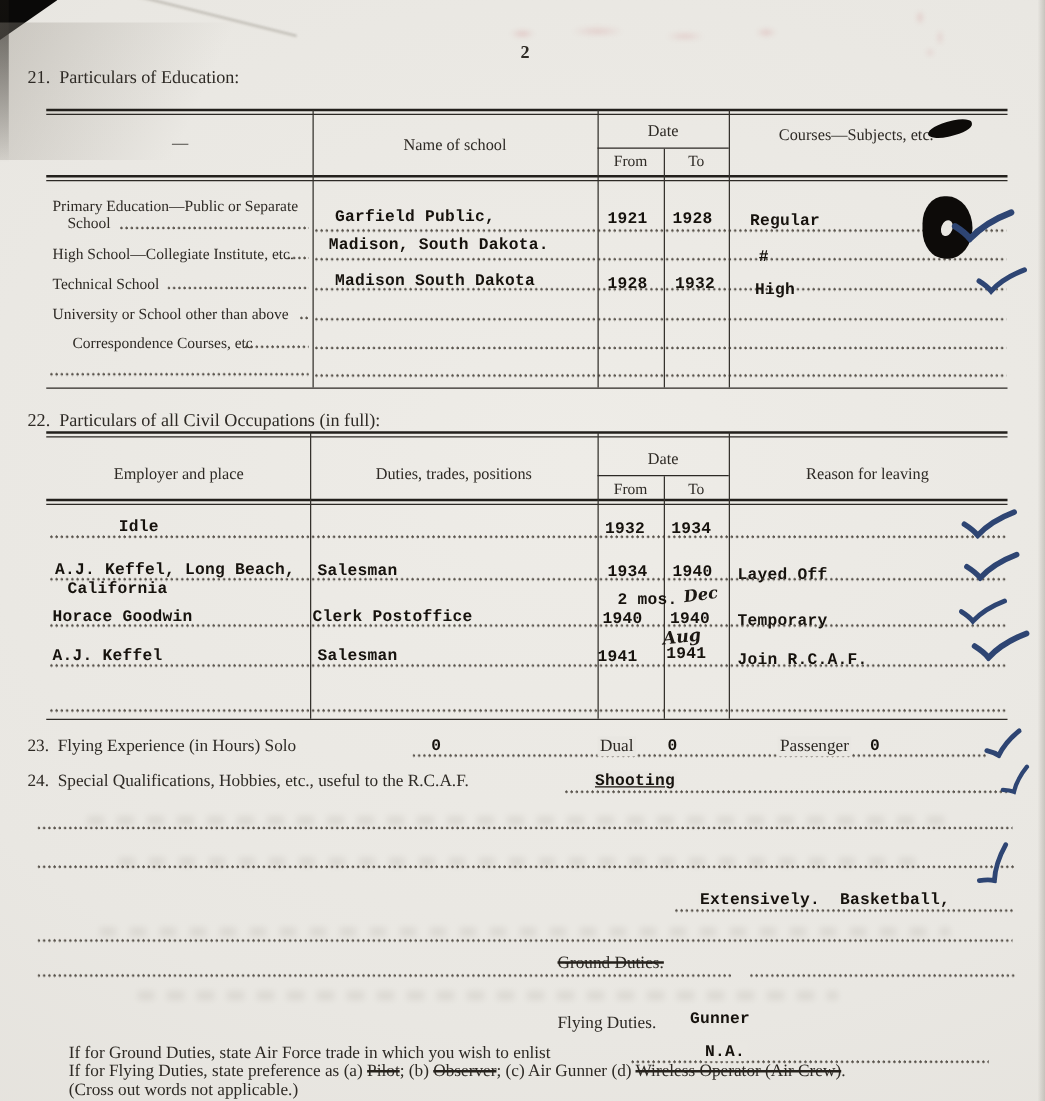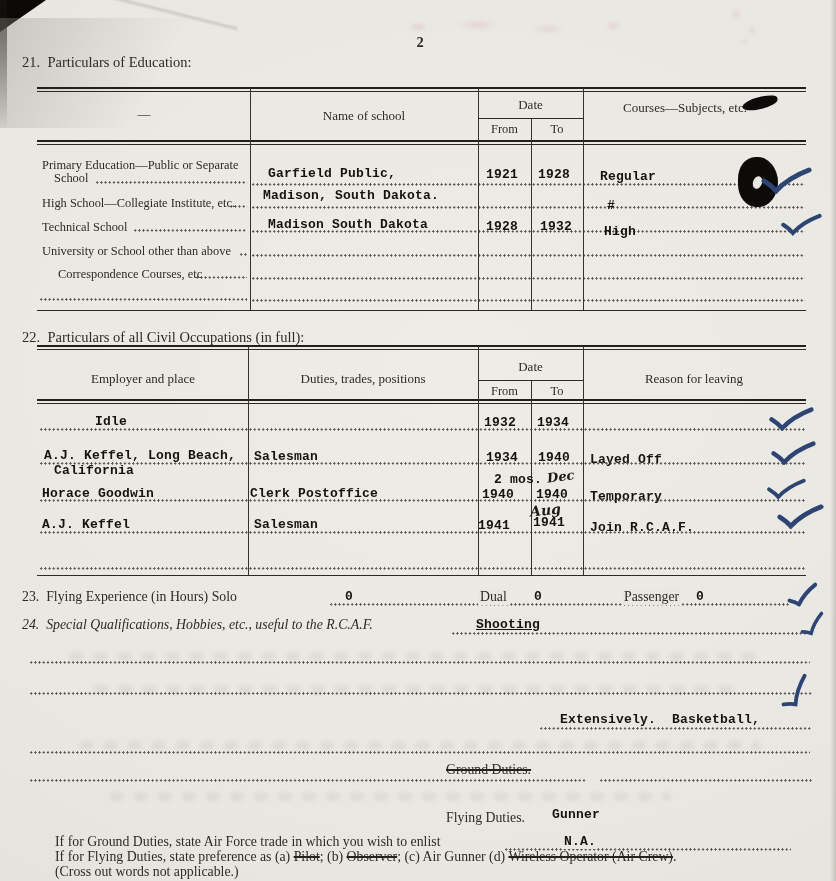--- a/index.html
+++ b/index.html
@@ -192,21 +192,21 @@
   <div class="dots" style="left:330px;top:603px;width:460px;"></div>
   <div class="typed" style="left:345px;top:589px;">0</div>
   <div class="pr pr-line mask" style="left:478px;top:589px;">Dual</div>
   <div class="typed" style="left:534px;top:589px;">0</div>
   <div class="pr pr-line mask" style="left:622px;top:589px;">Passenger</div>
   <div class="typed" style="left:696px;top:589px;">0</div>
   <svg class="check" style="left:786px;top:586px;transform:rotate(-18deg);" width="34" height="19" viewBox="0 0 52 28">
     <path d="M4 15 Q12 20 16 25 Q28 12 49 4" fill="none" stroke="#2e4573" stroke-width="6" stroke-linecap="round"></path>
   </svg>
 
-  <div class="pr pr-line" style="left:22px;top:617px;font-style:italic;">24.  Special Qualifications, Hobbies, etc., useful to the R.C.A.F.</div>
+  <div class="pr pr-line" style="left:22px;top:617px;">24.  Special Qualifications, Hobbies, etc., useful to the R.C.A.F.</div>
   <div class="dots" style="left:452px;top:632px;width:354px;"></div>
   <div class="typed mask" style="left:474px;top:617px;text-decoration:underline;">Shooting</div>
   <svg class="check" style="left:798px;top:616px;transform:rotate(-30deg);" width="30" height="18" viewBox="0 0 52 28">
     <path d="M4 15 Q12 20 16 25 Q28 12 49 4" fill="none" stroke="#2e4573" stroke-width="6" stroke-linecap="round"></path>
   </svg>
 
   <div class="dots" style="left:30px;top:661px;width:780px;"></div>
   <div class="dots" style="left:30px;top:692px;width:782px;"></div>
   <svg class="check" style="left:776px;top:682px;transform:rotate(-40deg);" width="40" height="22" viewBox="0 0 52 28">
     <path d="M4 15 Q12 20 16 25 Q28 12 49 4" fill="none" stroke="#2e4573" stroke-width="5" stroke-linecap="round"></path>

